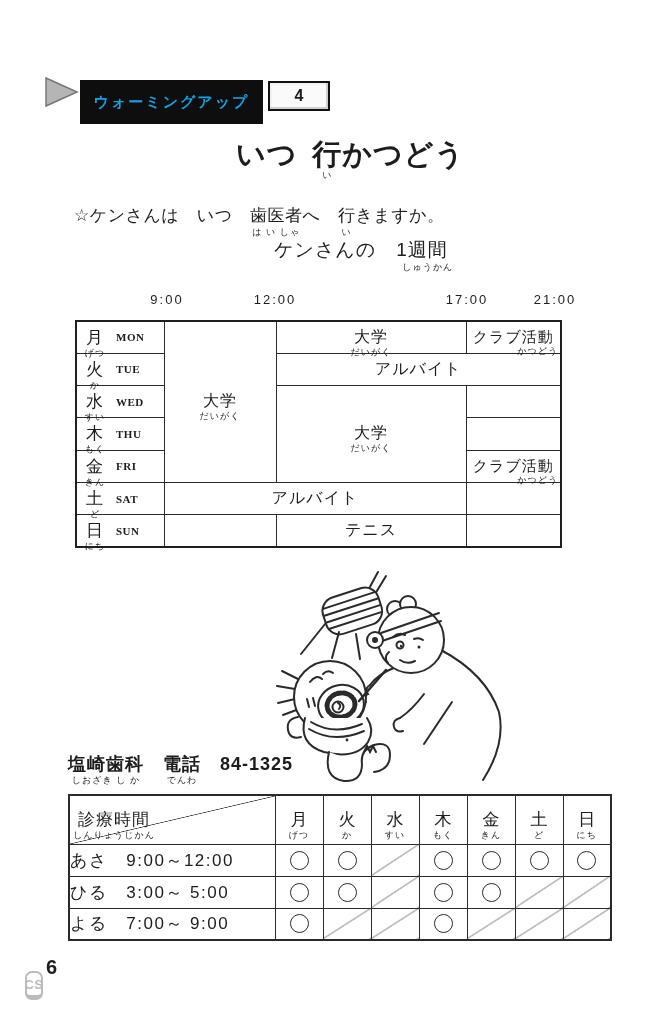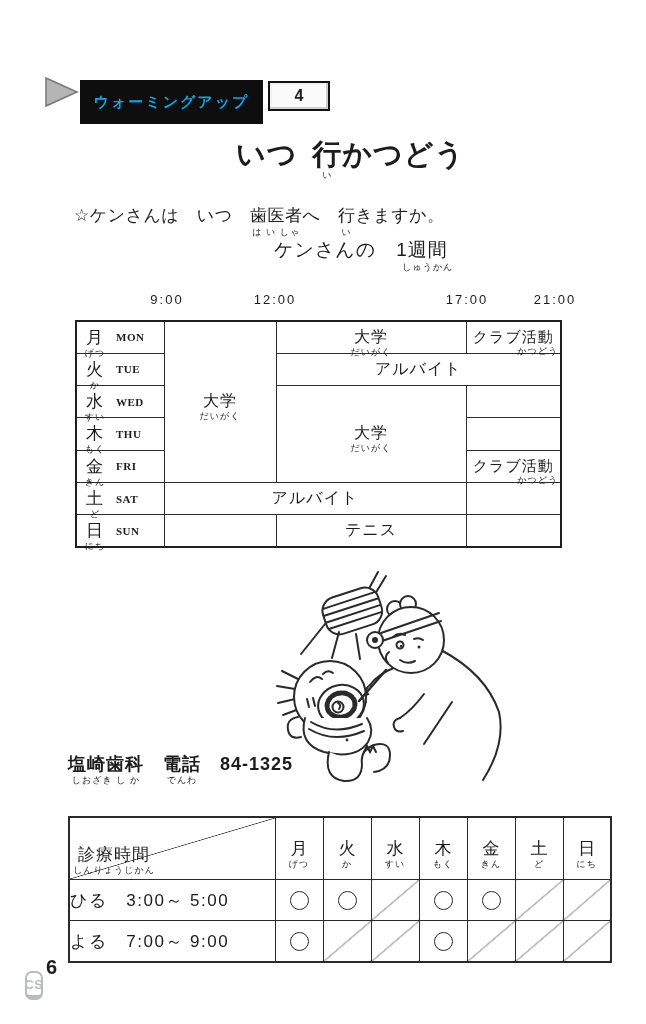--- a/index.html
+++ b/index.html
@@ -37,21 +37,21 @@
   .day-cell{text-align:left !important;}
   .day-inner{display:flex;align-items:center;gap:12px;padding-left:9px;}
   .day-kanji{font-size:17px;}
   .day-en{font-family:"Liberation Serif","DejaVu Serif",serif;font-size:11px;font-weight:600;letter-spacing:.5px;text-align:center;}
   .act{display:inline-block;}
 
   
   .clinic{left:68px;top:752px;font-size:18px;font-weight:bold;letter-spacing:1px;}
 
   
-  .hours-table{left:68px;top:794px;margin-top:22px;}
+  .hours-table{left:68px;top:794px;}
   .hours-table table{width:542px;height:147px;border:2px solid #2a2a2a;}
   .hours-table th,.hours-table td{border:1px solid #2b2b2b;padding:0;font-weight:normal;}
   .hours-head-row{height:49px;}
   .hours-row{height:32px;}
   .corner-cell{background-image:linear-gradient(to bottom right,
       transparent calc(50% - .7px), #333 50%, transparent calc(50% + .7px));
       vertical-align:bottom;text-align:left;}
   .corner-inner{padding:0 0 13px 8px;font-size:17px;letter-spacing:1px;}
   .dayhead{text-align:center;vertical-align:middle;font-size:17px;}
   .hours-label{text-align:left;vertical-align:middle;padding-left:11px;font-size:17px;letter-spacing:1.5px;}
@@ -264,20 +264,42 @@
         </th>
         <th class="dayhead"><span class="rb"><span>月</span><span class="rt">げつ</span></span></th>
         <th class="dayhead"><span class="rb"><span>火</span><span class="rt">か</span></span></th>
         <th class="dayhead"><span class="rb"><span>水</span><span class="rt">すい</span></span></th>
         <th class="dayhead"><span class="rb"><span>木</span><span class="rt">もく</span></span></th>
         <th class="dayhead"><span class="rb"><span>金</span><span class="rt">きん</span></span></th>
         <th class="dayhead"><span class="rb"><span>土</span><span class="rt">ど</span></span></th>
         <th class="dayhead"><span class="rb"><span>日</span><span class="rt">にち</span></span></th>
       </tr>
       <tr class="hours-row">
+        <td class="hours-label">あさ　9:00～12:00</td>
+        <td class="mark-cell" data-mark="circle">
+              <span class="circle-glyph"></span>
+            </td>
+        <td class="mark-cell" data-mark="circle">
+              <span class="circle-glyph"></span>
+            </td>
+        <td class="mark-cell" data-mark="slash"></td>
+        <td class="mark-cell" data-mark="circle">
+              <span class="circle-glyph"></span>
+            </td>
+        <td class="mark-cell" data-mark="circle">
+              <span class="circle-glyph"></span>
+            </td>
+        <td class="mark-cell" data-mark="circle">
+              <span class="circle-glyph"></span>
+            </td>
+        <td class="mark-cell" data-mark="circle">
+              <span class="circle-glyph"></span>
+            </td>
+      </tr>
+      <tr class="hours-row">
         <td class="hours-label">ひる　3:00～ 5:00</td>
         <td class="mark-cell" data-mark="circle">
               <span class="circle-glyph"></span>
             </td>
         <td class="mark-cell" data-mark="circle">
               <span class="circle-glyph"></span>
             </td>
         <td class="mark-cell" data-mark="slash"></td>
         <td class="mark-cell" data-mark="circle">
               <span class="circle-glyph"></span>

